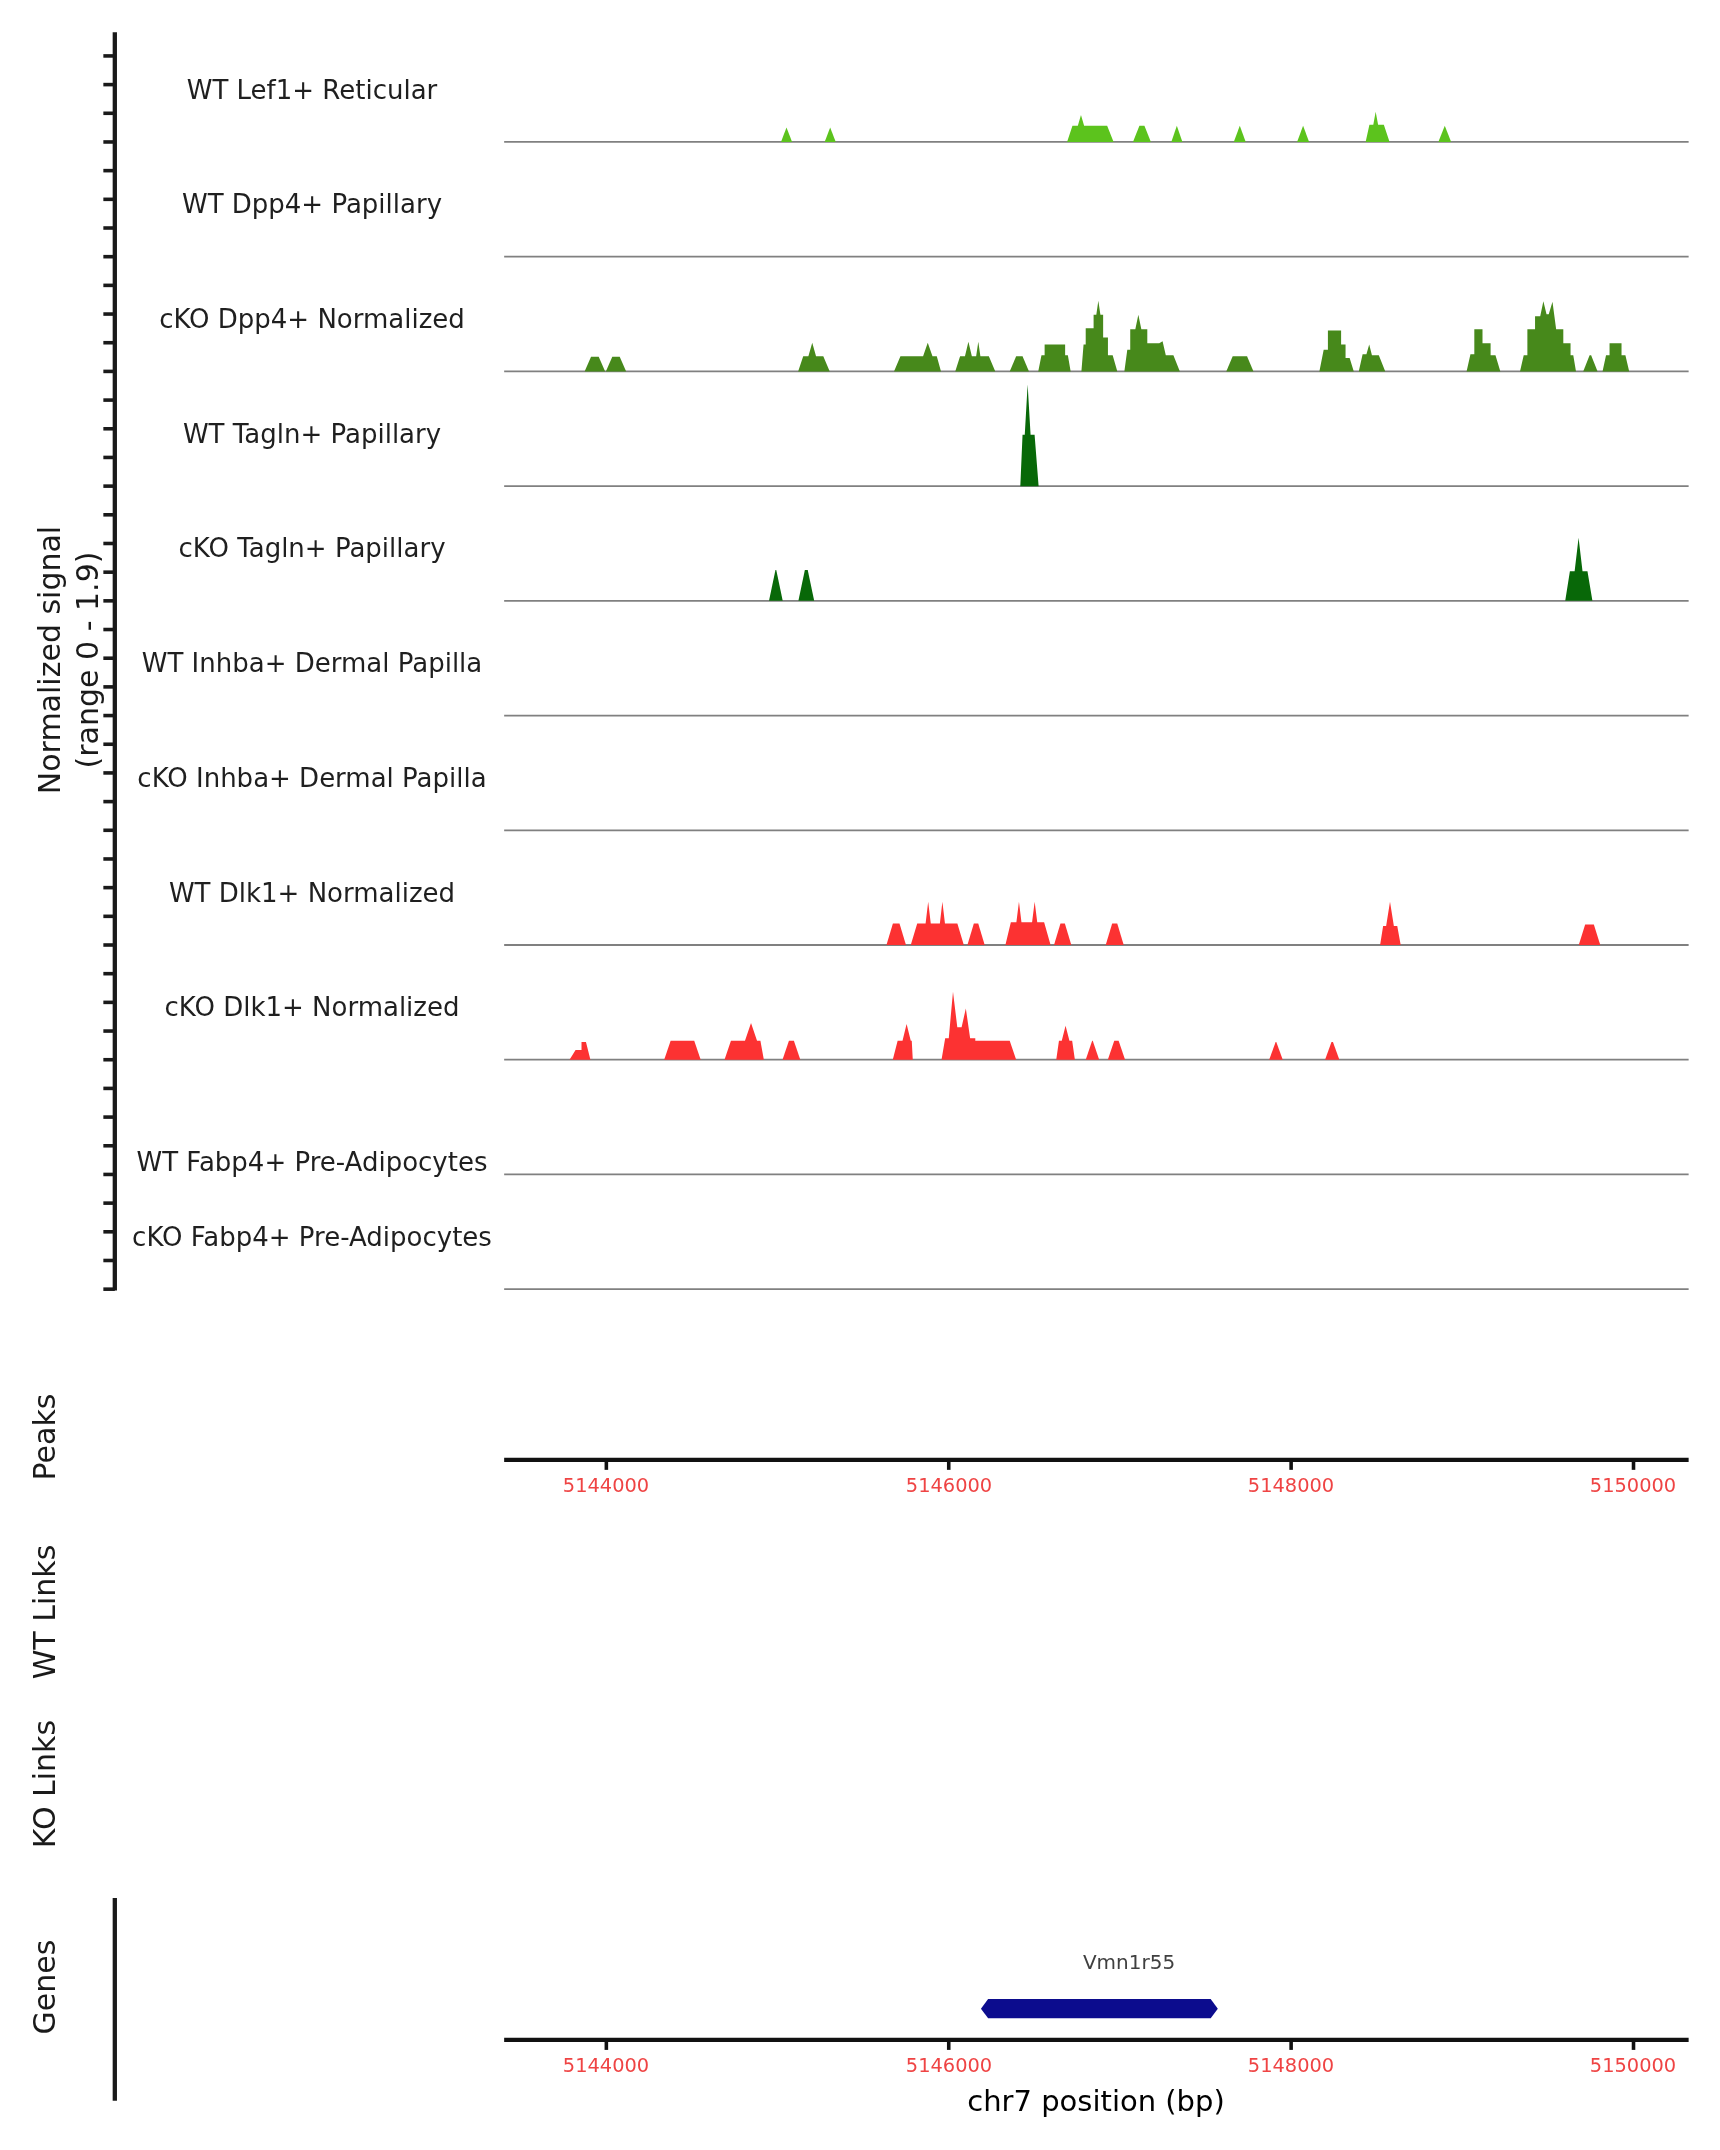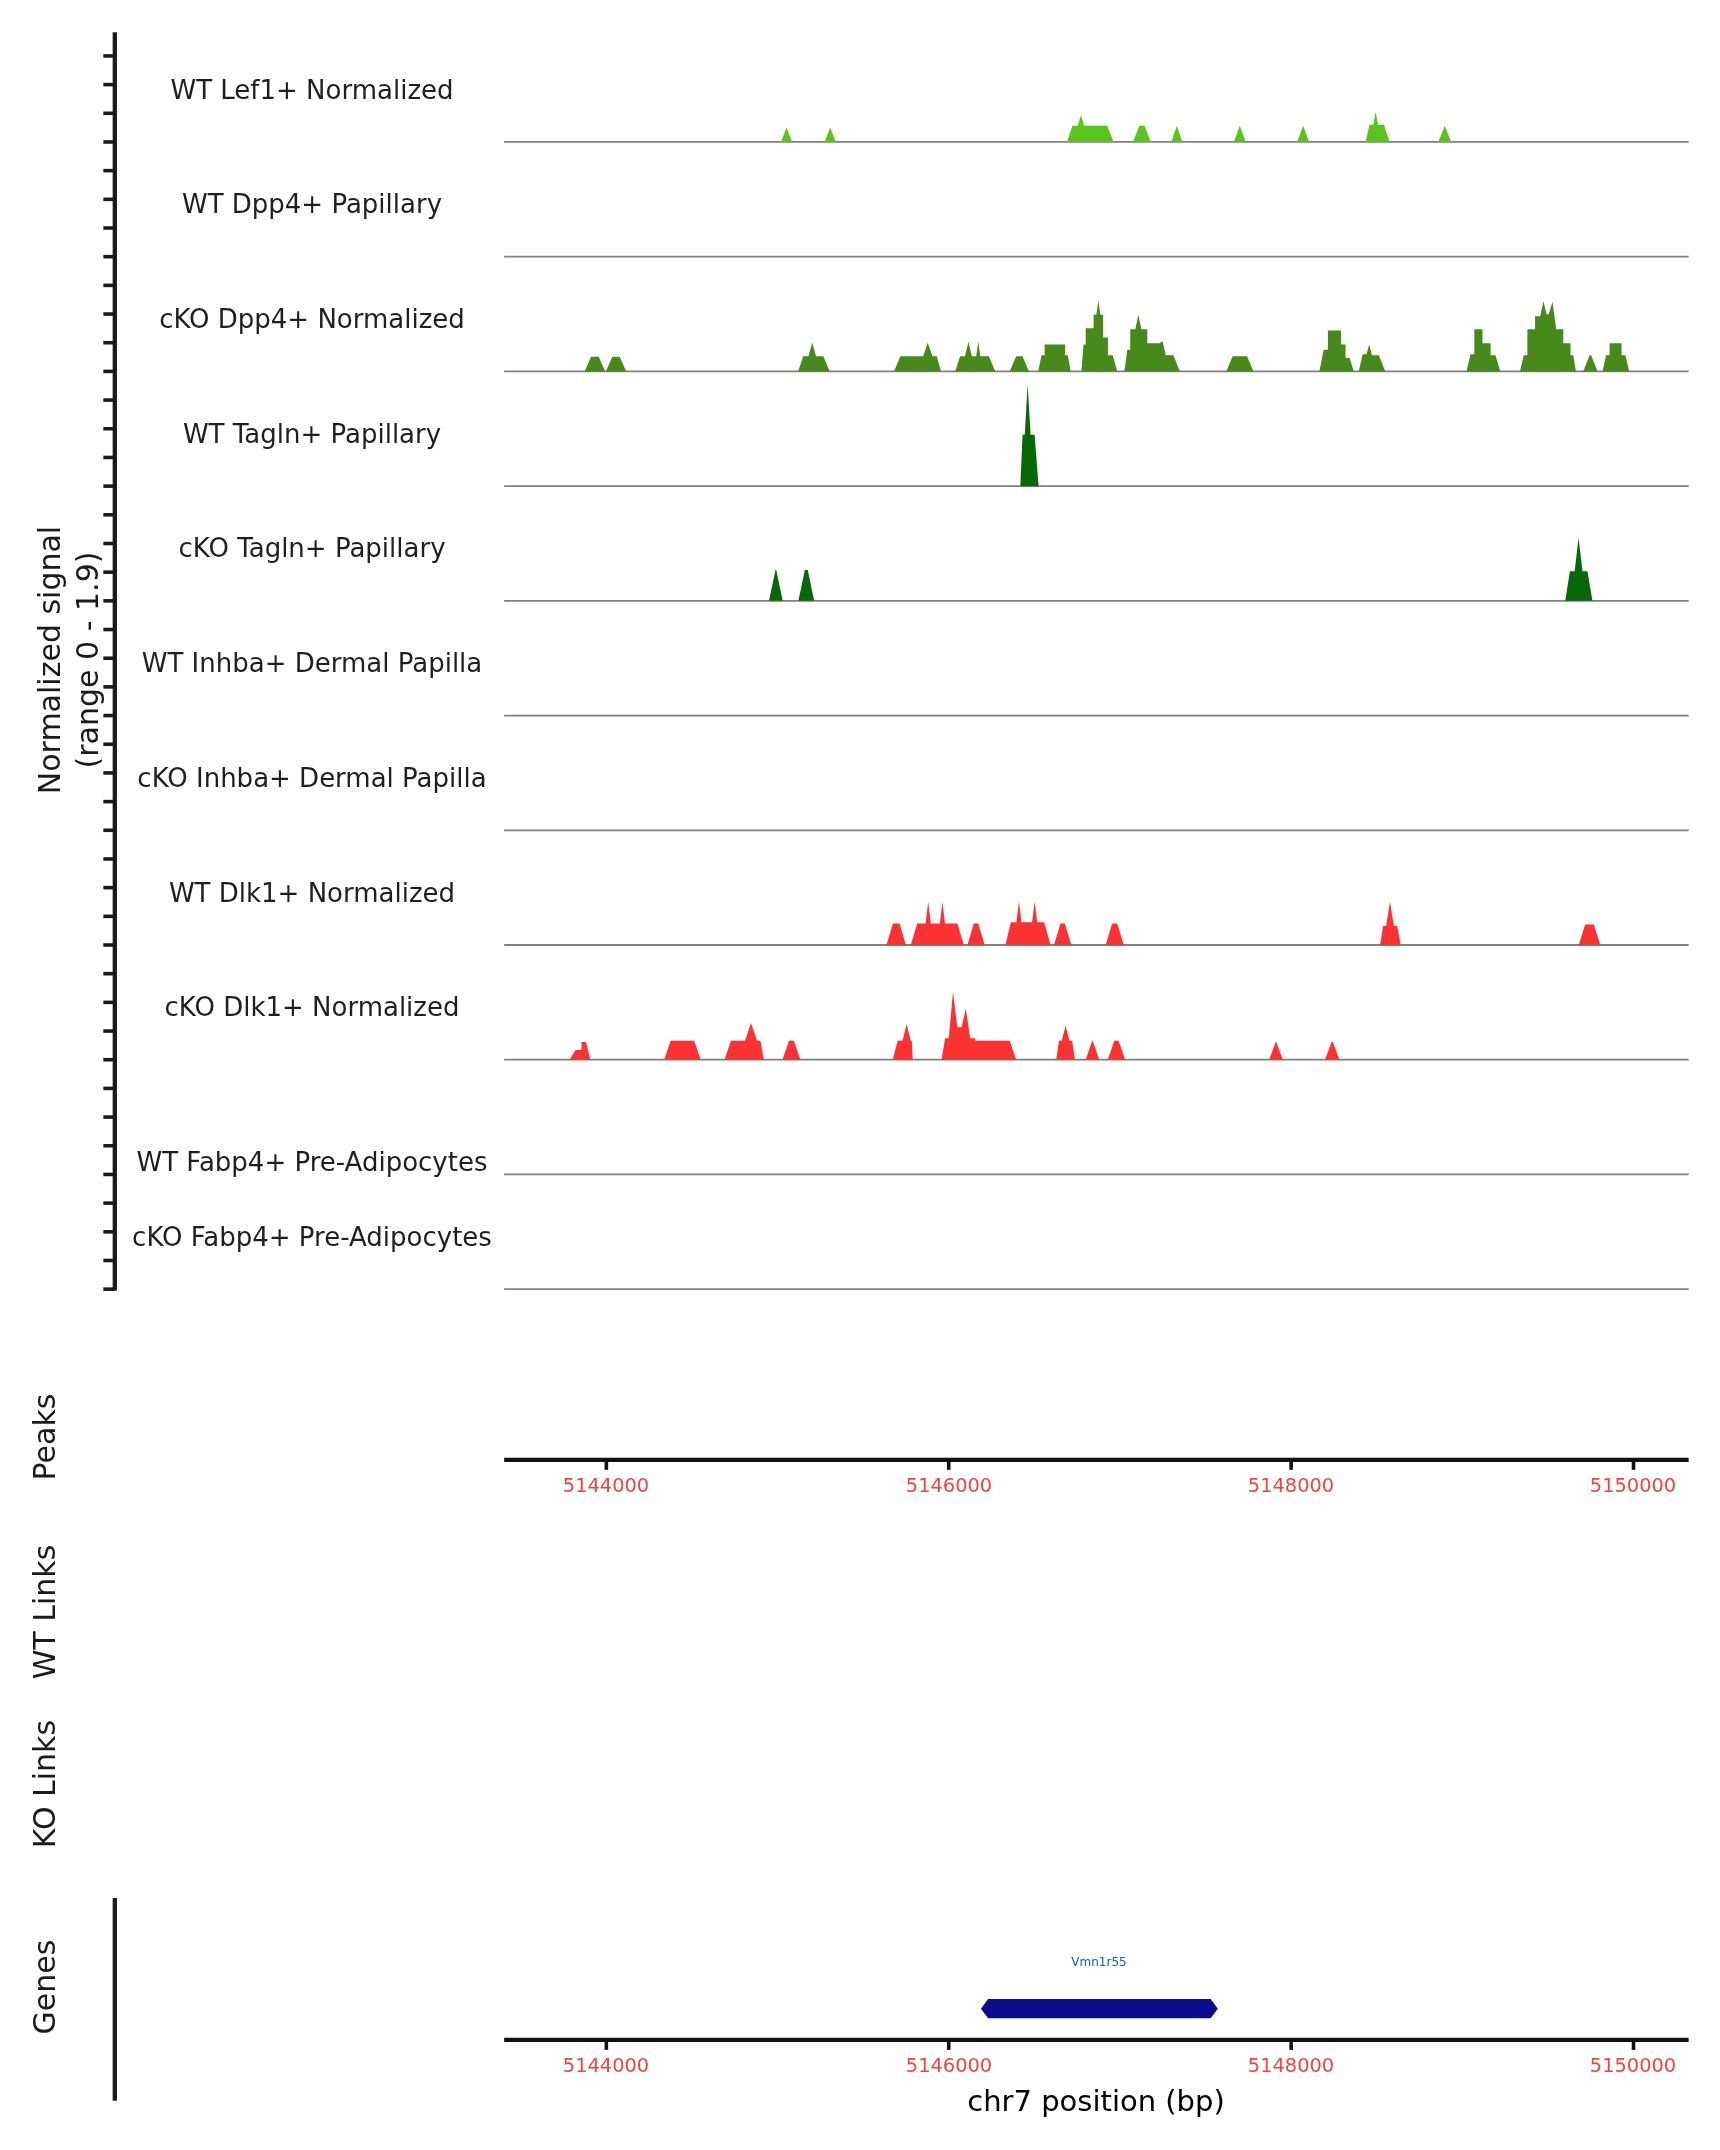--- a/index.html
+++ b/index.html
@@ -46,22 +46,23 @@
     position:absolute;
     transform:translate(-50%,-50%);
     white-space:nowrap;
     color:#000000;
     font-size:29px;
   }
   .gene-label{
     position:absolute;
     transform:translate(-50%,-50%);
     white-space:nowrap;
-    color:#0369a1;
-    font-size:12px;
+    color:#404040;
+    font-size:20px;
+    margin-left:30px;
   }
   svg{position:absolute;left:0;top:0;}
 </style>
 </head>
 <body>
 
 <div class="figure">
 
   <svg id="canvas" width="1721" height="2151" viewBox="0 0 2400 3000">
       <line x1="160" y1="45" x2="160" y2="1800" stroke="#1a1a1a" stroke-width="6"></line>
@@ -190,21 +191,21 @@
   <div class="rot-label" style="left:44px;top:1437px;">Peaks</div>
   <div class="rot-label" style="left:44px;top:1612px;">WT Links</div>
   <div class="rot-label" style="left:44px;top:1784px;">KO Links</div>
   <div class="rot-label" style="left:44px;top:1987px;">Genes</div>
 
   <div class="gene-label" id="gene-label" style="left: 1099px; top: 1962px;">Vmn1r55</div>
 
   <div class="x-title" style="left:1096px;top:2101px;">chr7 position (bp)</div>
 
   <div id="track-labels">
-      <div class="track-label" style="left: 312px; top: 90px;">WT Lef1+ Normalized</div>
+      <div class="track-label" style="left: 312px; top: 90px;">WT Lef1+ Reticular</div>
       <div class="track-label" style="left: 312px; top: 204px;">WT Dpp4+ Papillary</div>
       <div class="track-label" style="left: 312px; top: 319px;">cKO Dpp4+ Normalized</div>
       <div class="track-label" style="left: 312px; top: 434px;">WT Tagln+ Papillary</div>
       <div class="track-label" style="left: 312px; top: 548px;">cKO Tagln+ Papillary</div>
       <div class="track-label" style="left: 312px; top: 663px;">WT Inhba+ Dermal Papilla</div>
       <div class="track-label" style="left: 312px; top: 778px;">cKO Inhba+ Dermal Papilla</div>
       <div class="track-label" style="left: 312px; top: 893px;">WT Dlk1+ Normalized</div>
       <div class="track-label" style="left: 312px; top: 1007px;">cKO Dlk1+ Normalized</div>
       <div class="track-label" style="left: 312px; top: 1122px; margin-top: 40px;">WT Fabp4+ Pre-Adipocytes</div>
       <div class="track-label" style="left: 312px; top: 1237px;">cKO Fabp4+ Pre-Adipocytes</div>

